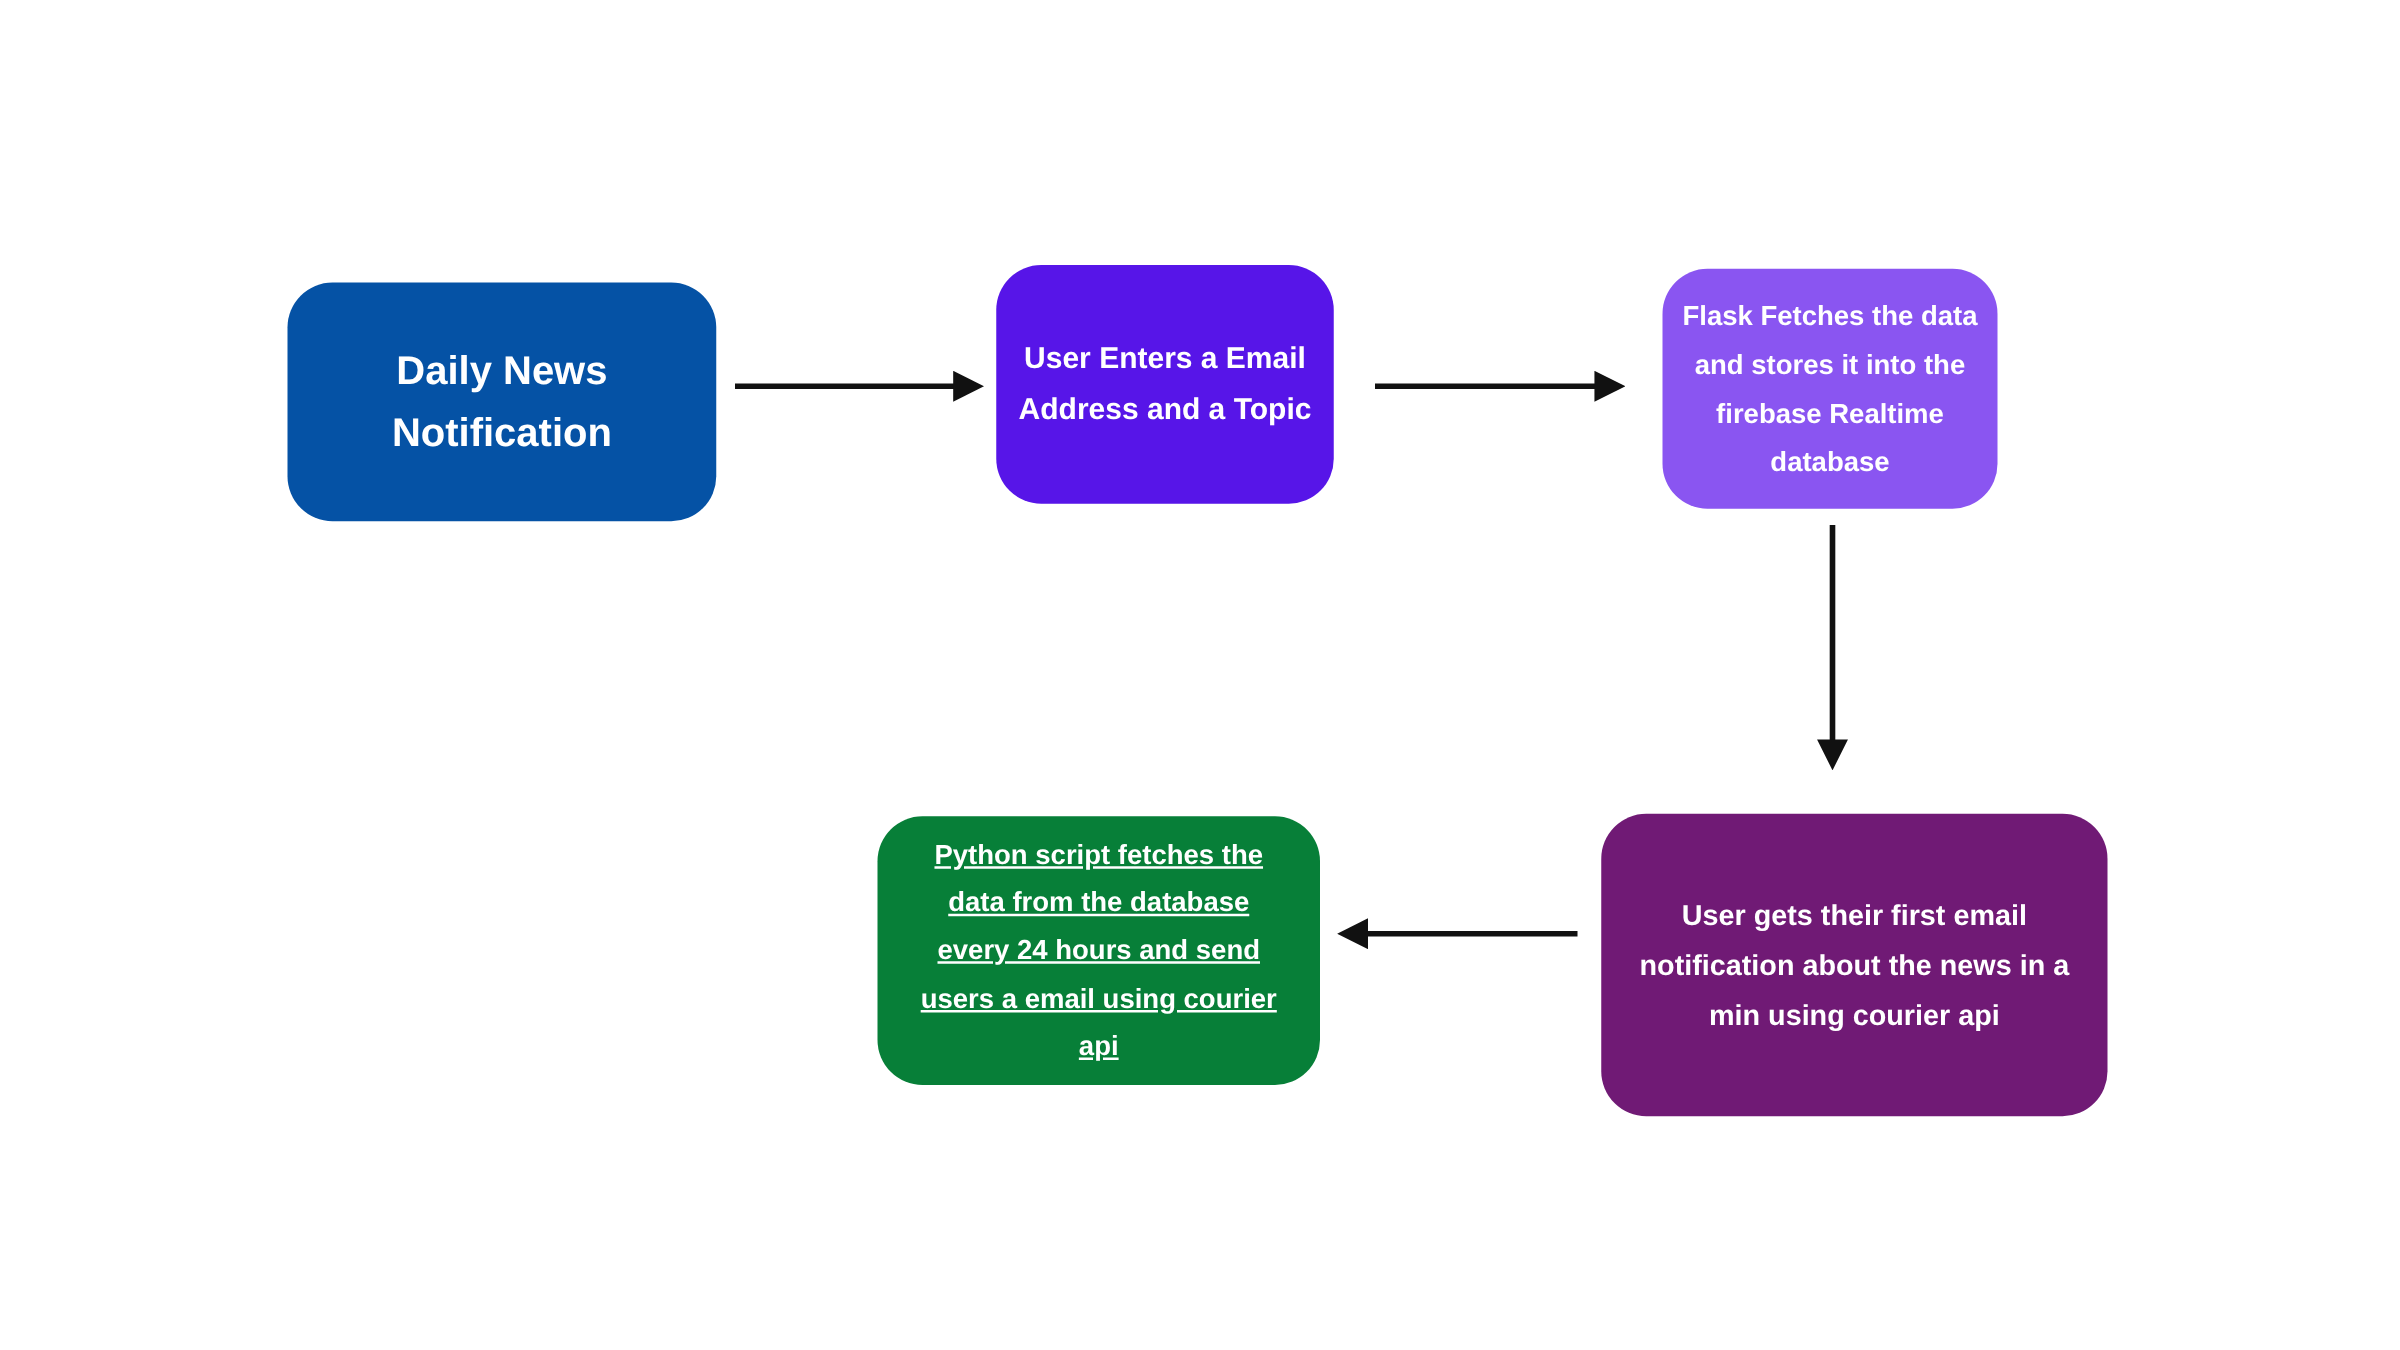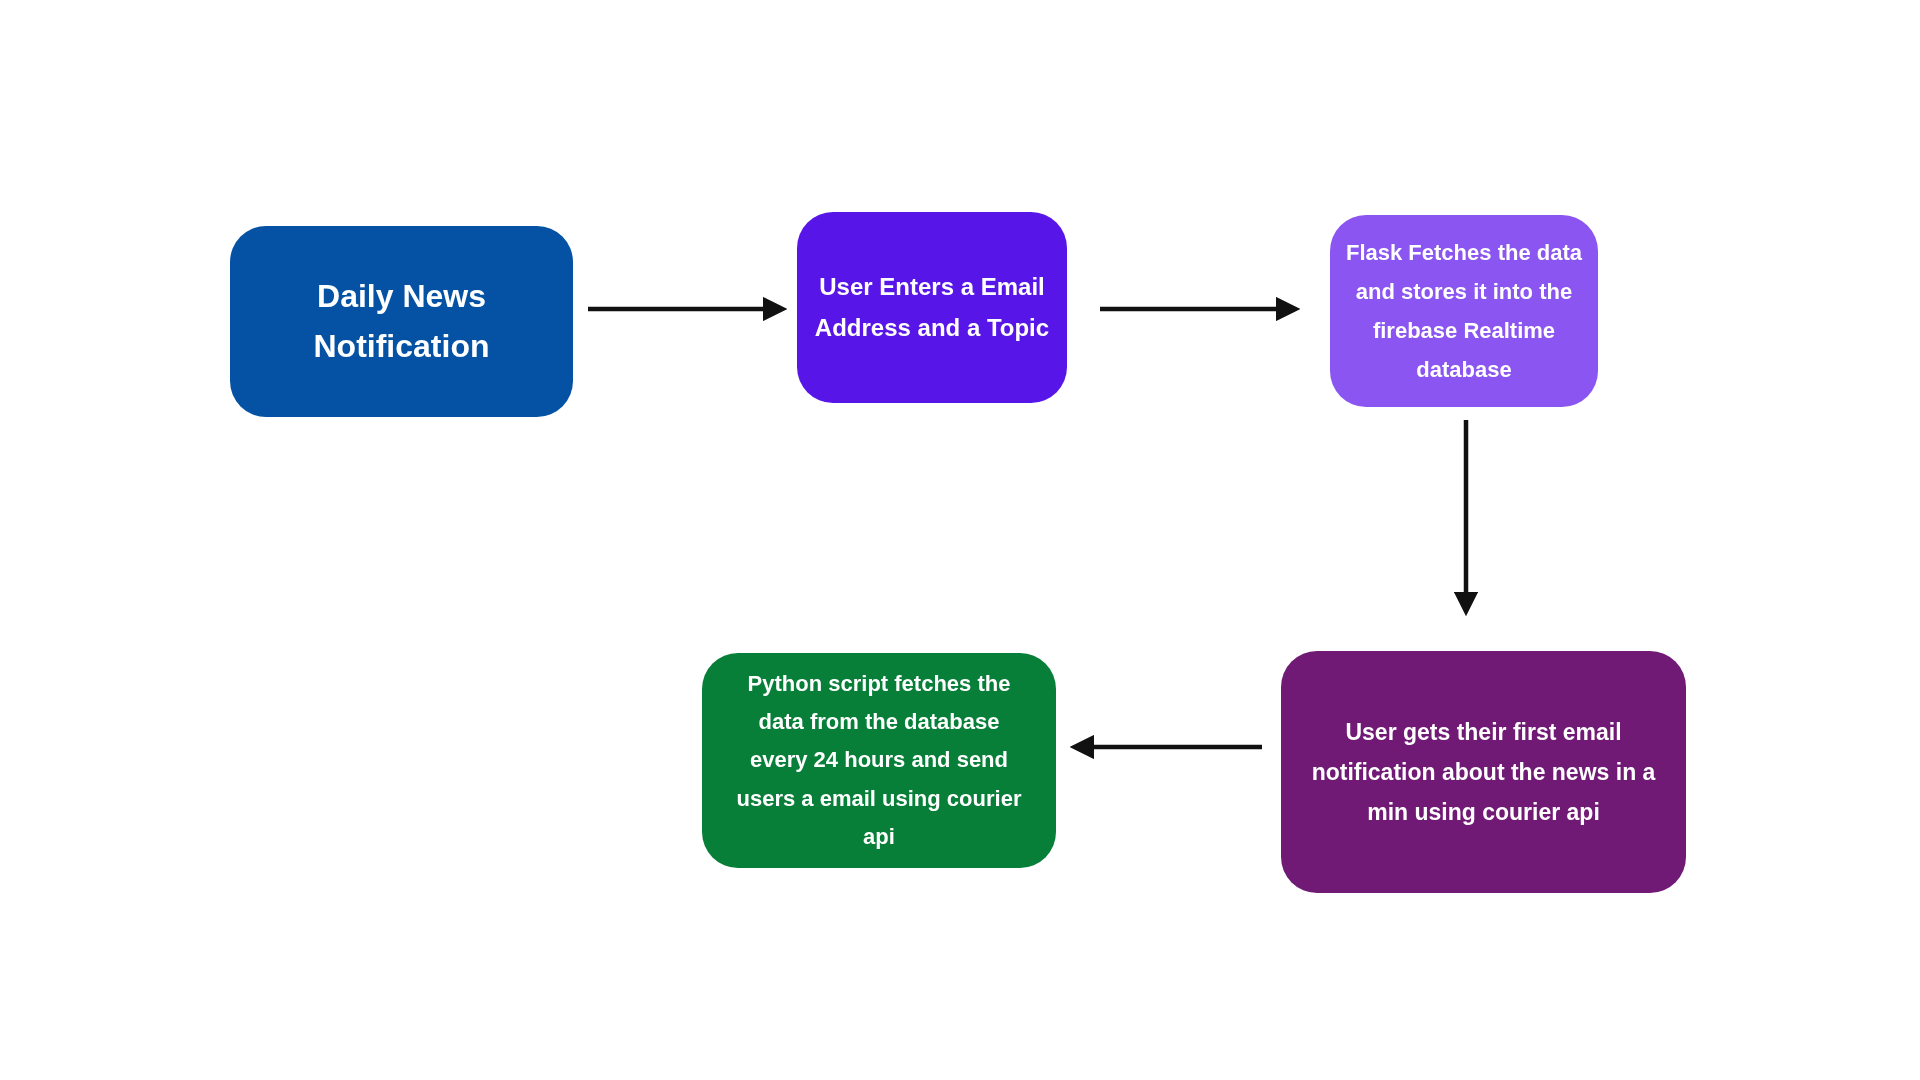--- a/index.html
+++ b/index.html
@@ -35,21 +35,21 @@
     padding: 10px 12px;
   }
 
   .node .label { display: block; width: 100%; }
 
   
   .n-daily    { left: 230px;  top: 226px; width: 343px; height: 191px; font-size: 32px; line-height: 1.55; }
   .n-enters   { left: 797px;  top: 212px; width: 270px; height: 191px; font-size: 24px; line-height: 1.70; }
   .n-flask    { left: 1330px; top: 215px; width: 268px; height: 192px; font-size: 22px; line-height: 1.78; }
   .n-notify   { left: 1281px; top: 625px; width: 405px; height: 242px; font-size: 23px; line-height: 1.75; }
-  .n-python   { left: 702px;  top: 653px; width: 354px; height: 215px; font-size: 22px; line-height: 1.74; }
+  .n-python   { left: 702px;  top: 653px; width: 354px; height: 215px; font-size: 22px; line-height: 1.74; text-decoration: underline; }
 
   .edge { stroke-width: 4.5px; }
   .arrow-head { fill: #111111; }
 </style>
 </head>
 <body>
 
 <div class="canvas">
 
   <svg class="edges-layer" viewBox="0 0 1920 1080" xmlns="http://www.w3.org/2000/svg">

